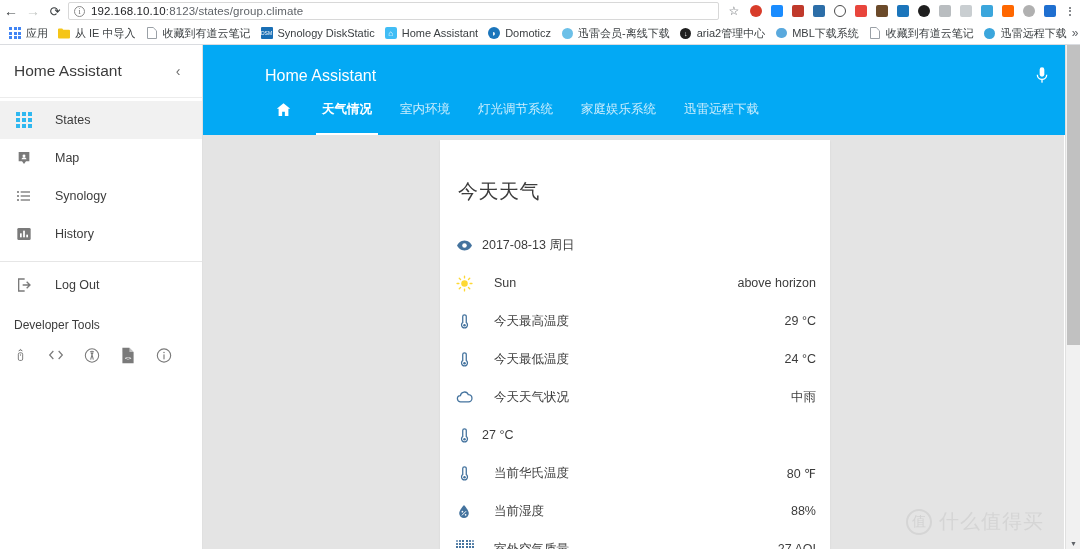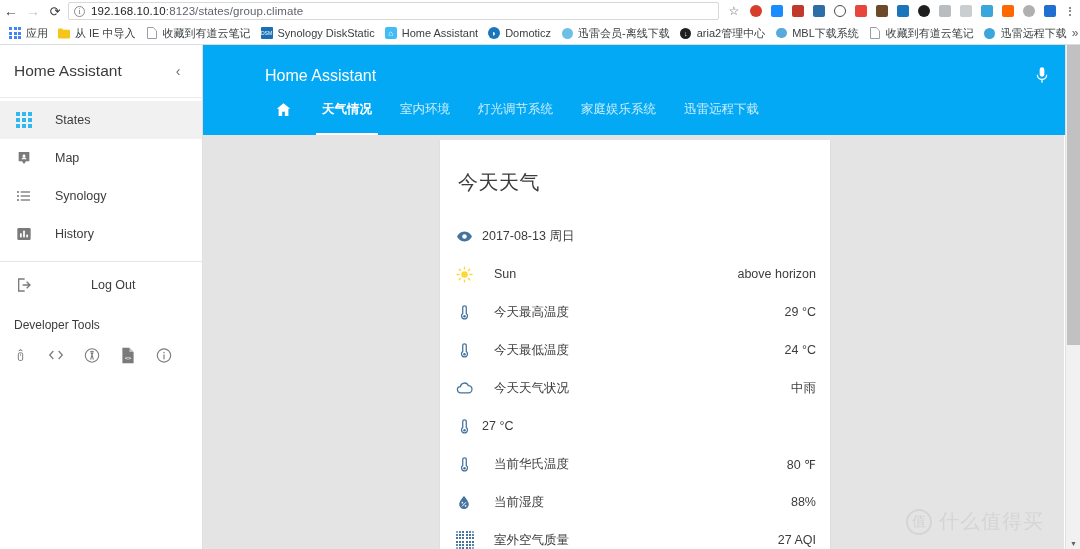--- a/index.html
+++ b/index.html
@@ -72,21 +72,21 @@
   .tab { height:34px; display:flex; align-items:flex-start; padding:0 14px; font-size:12.5px;
          color:rgba(255,255,255,.80); white-space:nowrap; position:relative; }
   .tab.home { padding:0 16px; }
   .tab.active { color:#fff; font-weight:bold; }
   .tab.active::after { content:""; position:absolute; left:8px; right:8px; bottom:0; height:2px; background:#fff; }
 
   
   .content { position:absolute; top:135px; left:203px; width:861px; height:414px; background:#e4e4e4; }
   .card { position:absolute; left:237px; top:5px; width:390px; height:409px;
           background:#fff; box-shadow:0 1px 2px rgba(0,0,0,.07); }
-  .card-title { font-size:20px; color:#3c3c3c; padding:29px 0 0 18px; letter-spacing:.5px; }
+  .card-title { font-size:20px; color:#3c3c3c; padding:38px 0 0 18px; letter-spacing:.5px; }
   .rows { padding-top:21px; }
   .row { height:38px; display:flex; align-items:center; padding:0 14px 0 16px; }
   .row-ico { width:26px; flex:0 0 auto; display:flex; align-items:center; justify-content:flex-start; color:#44739e; }
   .row-name { font-size:12.5px; color:#3c3c3c; margin-left:12px; flex:1 1 auto; }
   .row-val { font-size:12.5px; color:#3c3c3c; text-align:right; white-space:nowrap; }
 
   
   .wm { position:absolute; right:20px; bottom:14px; display:flex; align-items:center; gap:7px; opacity:.55; }
   .wm-circle { width:26px; height:26px; border-radius:50%; border:2px solid #c9c9c9; color:#c4c4c4;
                font-size:14px; display:flex; align-items:center; justify-content:center; }
@@ -316,21 +316,21 @@
               <rect x="10.7" y="7" width="2.6" height="10" fill="#fff"></rect>
               <rect x="15.4" y="13" width="2.6" height="4" fill="#fff"></rect>
             </svg>
           </span>
         <span class="sb-label">History</span>
       </div>
 
 
       <div class="sb-sep"></div>
 
-      <div class="sb-item" style="margin-top:4px;gap:36px;">
+      <div class="sb-item" style="margin-top:4px;">
         <span class="sb-ico">
             <svg width="16" height="16" viewBox="0 0 24 24" fill="none" stroke="#7a7a7a" stroke-width="2">
               <path d="M13 3H4v18h9"></path>
               <path d="M10 12h10M16 7l5 5-5 5"></path>
             </svg>
           </span>
         <span class="sb-label">Log Out</span>
       </div>
     </div>
 

